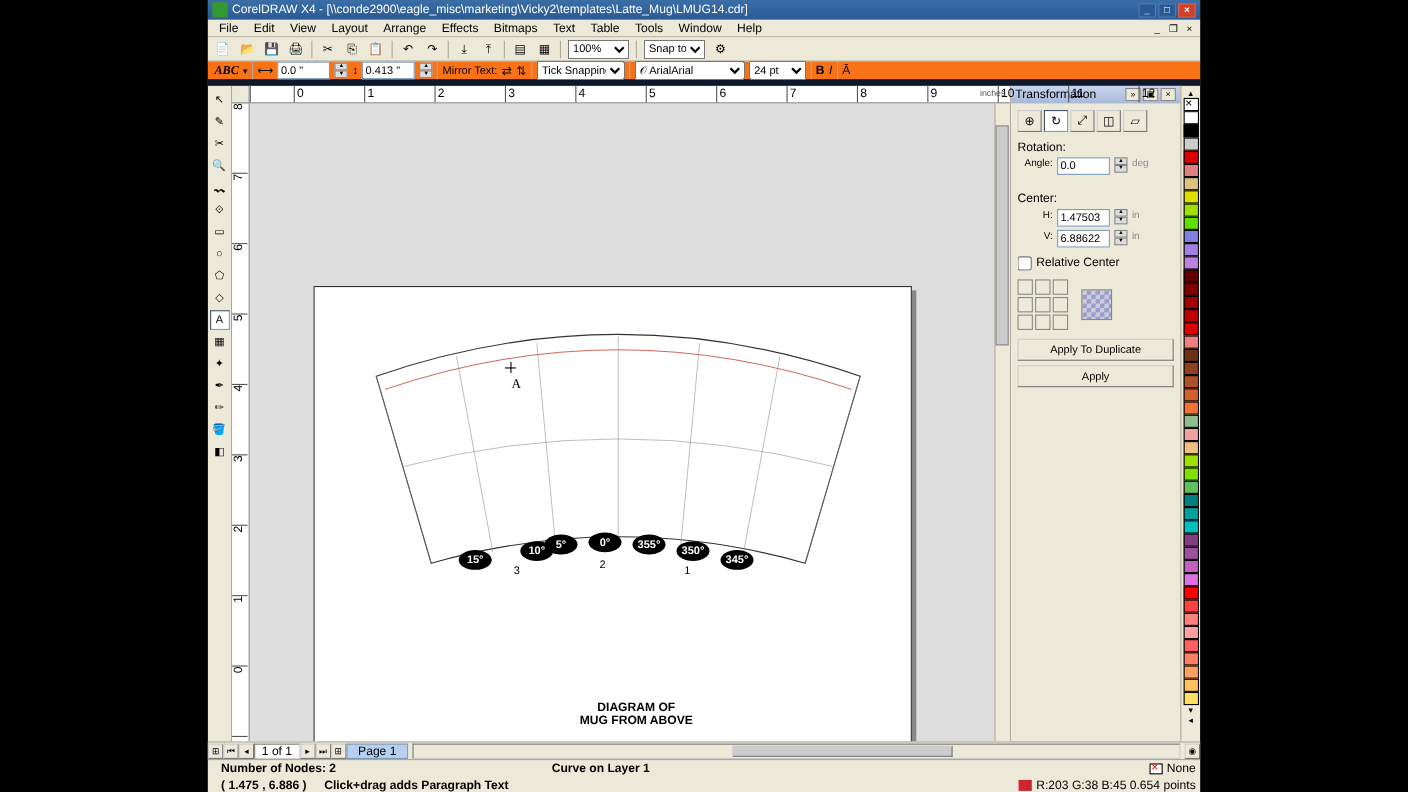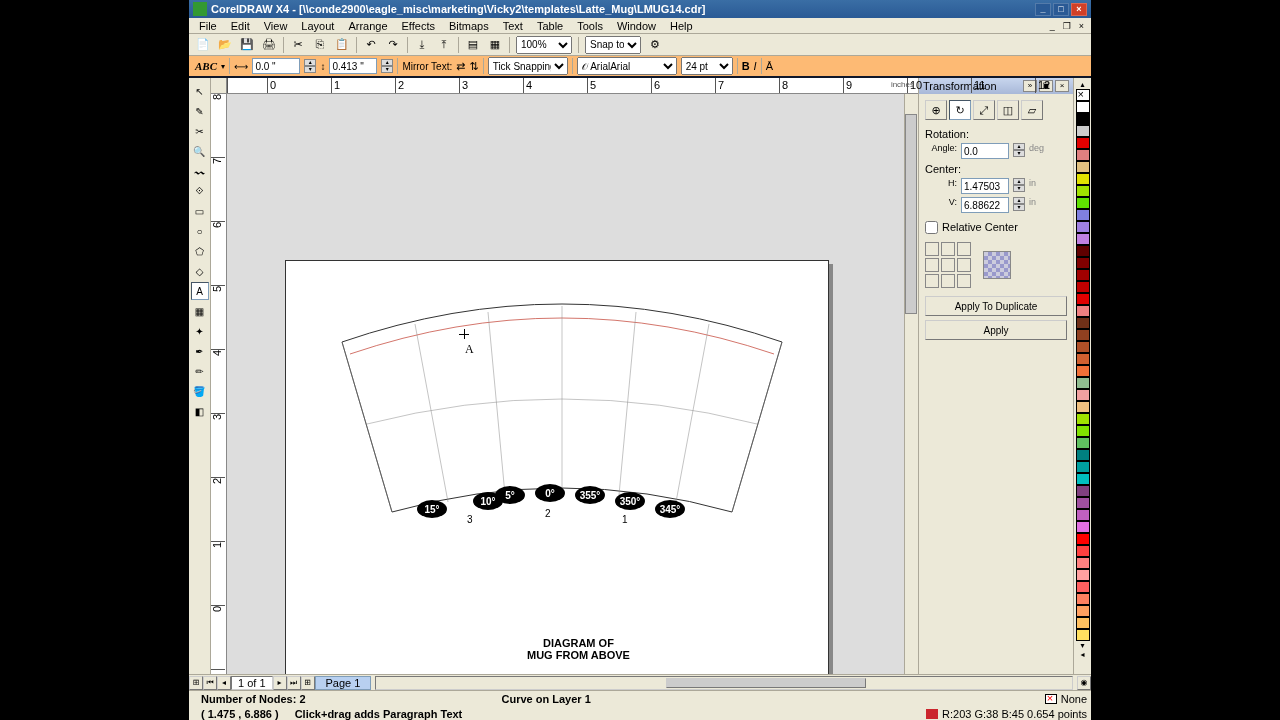--- a/index.html
+++ b/index.html
@@ -1,34 +1,34 @@
 <!DOCTYPE html>
 <html><head>
 <meta charset="utf-8">
 <style>
 * { margin: 0; padding: 0; box-sizing: border-box; font-family: Tahoma, Arial, sans-serif; font-size: 11px; }
 body { background: #000; width: 1280px; height: 720px; overflow: hidden; position: relative; }
 .app-window { position: absolute; left: 189px; top: 0; width: 902px; height: 720px; background: #ece9d8; display: flex; flex-direction: column; }
 .titlebar { height: 18px; background: linear-gradient(to bottom, #3a6ea5, #2a5a95); display: flex; align-items: center; padding: 0 4px; color: #fff; font-size: 10px; }
 .titlebar .icon { width: 14px; height: 14px; background: #393; margin-right: 4px; display: inline-block; }
-.titlebar .title { flex: 1; font-weight: bold; }
+.titlebar .title { flex: 1; }
 .titlebar .win-btns { display: flex; gap: 2px; }
 .titlebar .win-btns span { width: 16px; height: 13px; display: flex; align-items: center; justify-content: center; font-size: 9px; font-weight: bold; color: #fff; border: 1px solid #fff3; cursor: pointer; }
 .titlebar .win-btns .min { background: #2a5a95; }
 .titlebar .win-btns .max { background: #2a5a95; }
 .titlebar .win-btns .close { background: #d04028; }
 .menubar { height: 16px; background: #ece9d8; display: flex; align-items: center; padding: 0 4px; gap: 2px; font-size: 10px; border-bottom: 1px solid #aca899; }
 .menubar span { padding: 0 6px; cursor: pointer; }
 .menubar .close-doc { margin-left: auto; display: flex; gap: 2px; }
 .menubar .close-doc span { padding: 0 3px; font-size: 9px; }
 .toolbar1 { height: 22px; background: #ece9d8; display: flex; align-items: center; padding: 0 6px; gap: 6px; border-bottom: 1px solid #aca899; }
 .toolbar1 .tb-btn { width: 16px; height: 16px; display: flex; align-items: center; justify-content: center; cursor: pointer; }
 .toolbar1 .sep { width: 1px; height: 16px; background: #aca899; }
 .toolbar1 select { height: 18px; font-size: 10px; }
-.toolbar2 { height: 22px; background: #fdba74; display: flex; align-items: center; padding: 0 6px; gap: 4px; border-bottom: 2px solid #0f172a; }
+.toolbar2 { height: 22px; background: #f97316; display: flex; align-items: center; padding: 0 6px; gap: 4px; border-bottom: 6px solid #0f172a; }
 .toolbar2 input { width: 48px; height: 16px; font-size: 10px; border: 1px solid #7f9db9; padding: 0 2px; }
 .toolbar2 .sep { width: 1px; height: 16px; background: #aca899; }
 .toolbar2 .lbl { font-size: 10px; }
 .toolbar2 select { font-size: 10px; height: 18px; }
 .workarea { flex: 1; display: flex; overflow: hidden; }
 .toolbox { width: 22px; background: #ece9d8; border-right: 1px solid #aca899; display: flex; flex-direction: column; align-items: center; padding-top: 4px; gap: 2px; }
 .toolbox .tool { width: 18px; height: 18px; display: flex; align-items: center; justify-content: center; cursor: pointer; font-size: 10px; }
 .toolbox .tool.active { border: 1px inset #7f9db9; background: #fff; }
 .canvas-container { flex: 1; display: flex; flex-direction: column; position: relative; }
 .ruler-corner { position: absolute; top: 0; left: 0; width: 16px; height: 16px; background: #ece9d8; z-index: 3; border-right: 1px solid #888; border-bottom: 1px solid #888; }
@@ -294,21 +294,21 @@
         <div>Rotation:</div>
         <div class="row">
           <span class="lab">Angle:</span>
           <input type="text" value="0.0" style="">
           <span class="spinner-btns">
               <div>▴</div>
               <div>▾</div>
             </span>
           <span style="font-size:9px;color:#888">deg</span>
         </div>
-        <div style="margin-top:4px">Center:</div>
+        <div style="margin-top:16px">Center:</div>
         <div class="row">
           <span class="lab">H:</span>
           <input type="text" value="1.47503" style="">
           <span class="spinner-btns">
               <div>▴</div>
               <div>▾</div>
             </span>
           <span style="font-size:9px;color:#888">in</span>
         </div>
         <div class="row">

